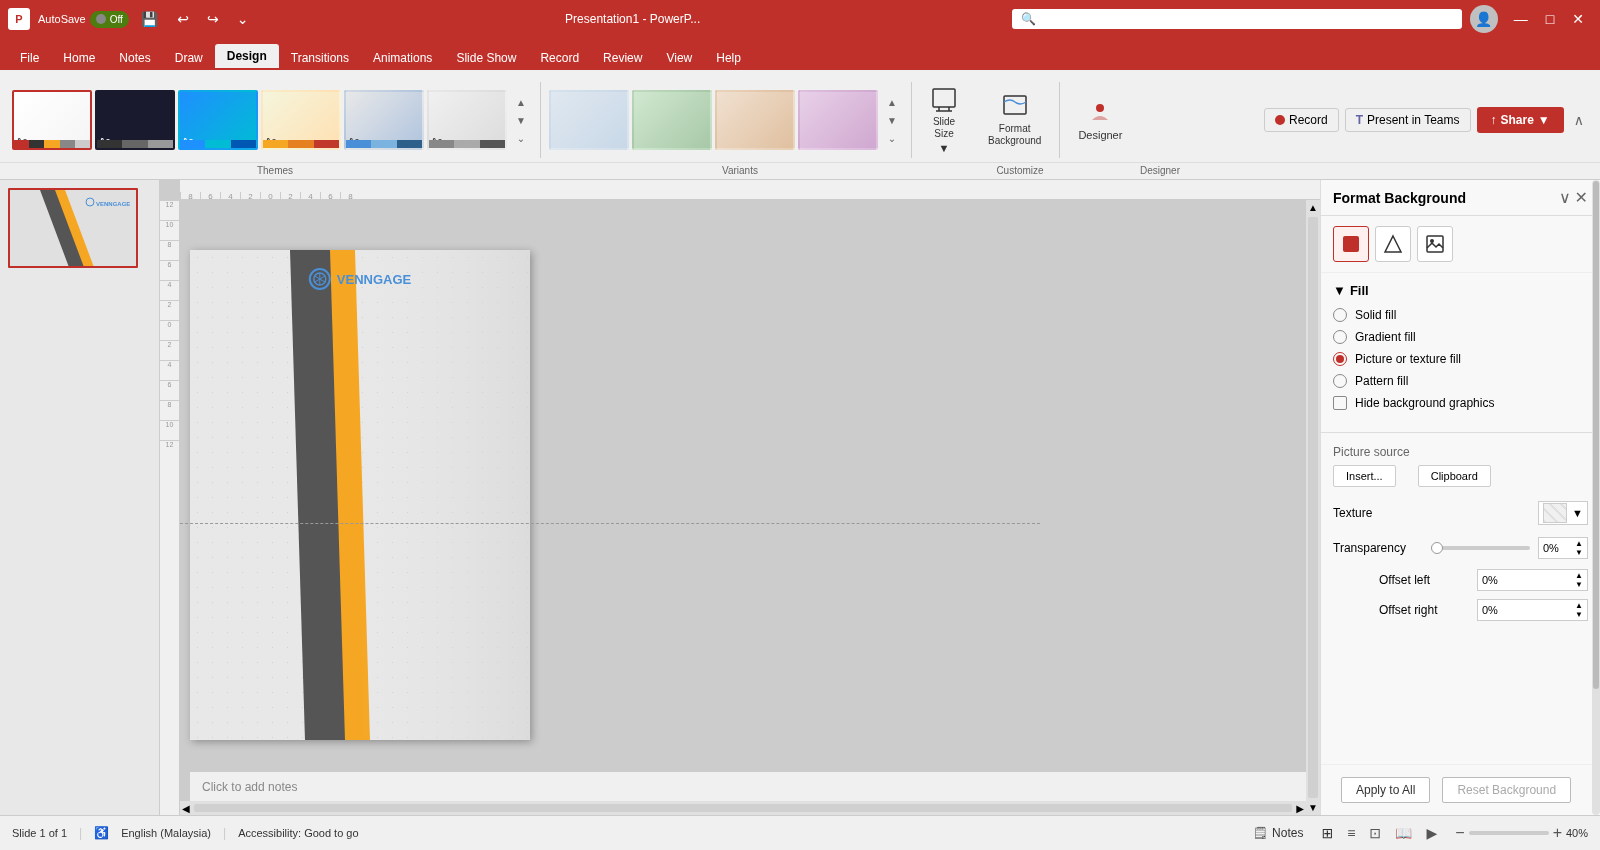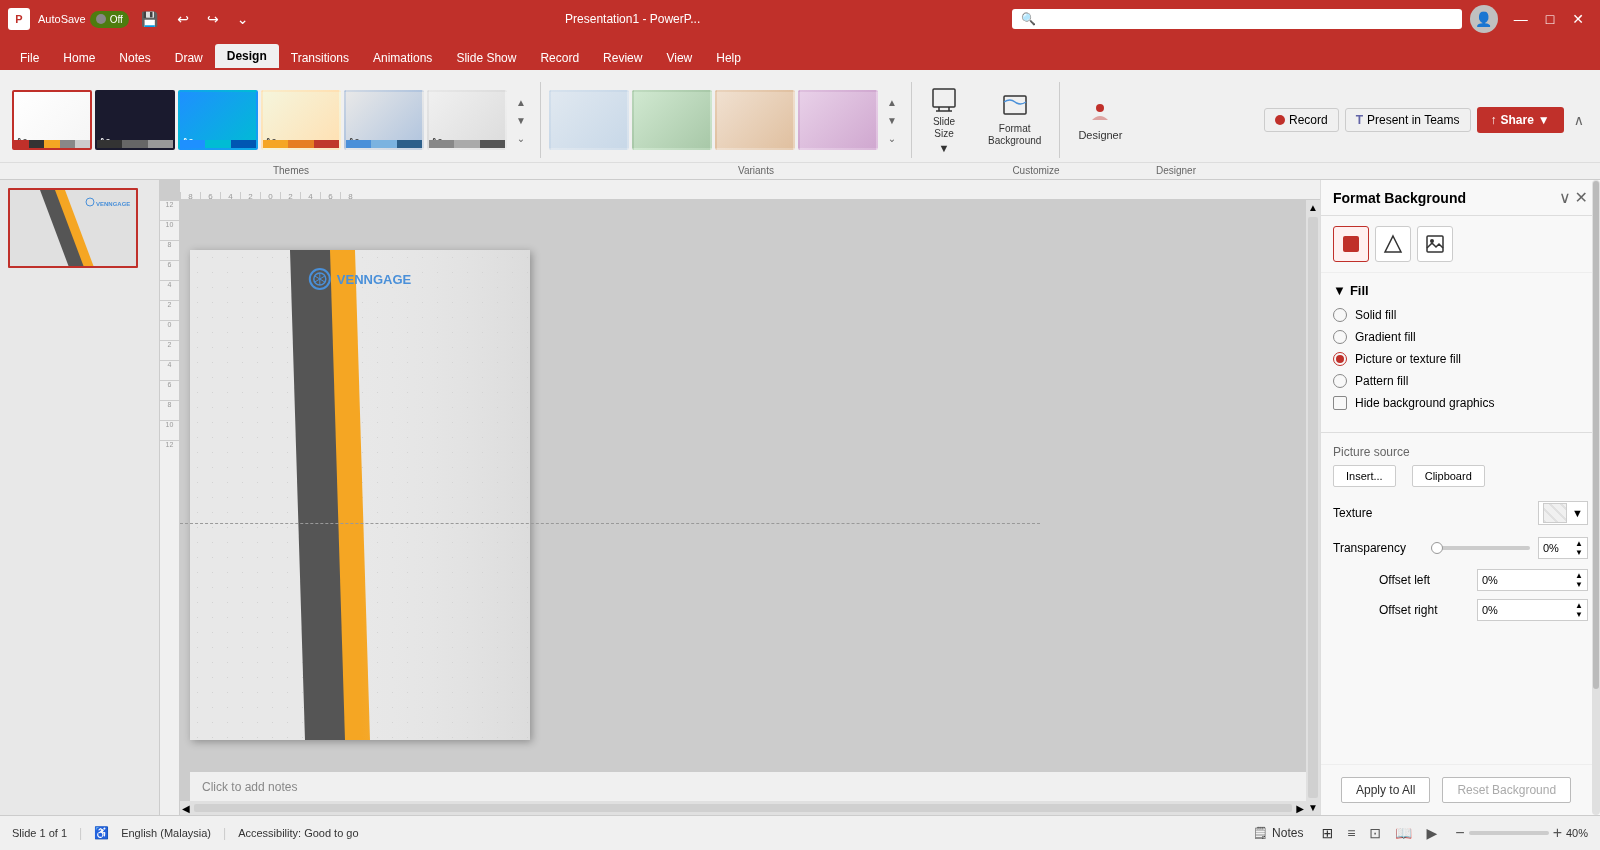--- a/index.html
+++ b/index.html
@@ -304,21 +304,21 @@
     .radio-circle.checked { border-color: #c0302a; }
     .radio-inner { width: 8px; height: 8px; background: #c0302a; border-radius: 50%; }
     .checkbox-sq {
       width: 14px; height: 14px;
       border: 1px solid #888; border-radius: 2px;
       display: flex; align-items: center; justify-content: center;
     }
 
     .picture-source-section { padding: 8px 12px; }
     .picture-source-title { font-size: 12px; color: #666; margin-bottom: 6px; }
-    .picture-source-btns { display: flex; gap: 16px; }
+    .picture-source-btns { display: flex; gap: 22px; }
     .ps-btn {
       padding: 4px 12px; border: 1px solid #ccc; background: #fff;
       border-radius: 2px; cursor: pointer; font-size: 11px;
     }
 
     .texture-row {
       display: flex; align-items: center; justify-content: space-between;
       padding: 6px 12px;
     }
     .texture-label { font-size: 12px; }
@@ -608,21 +608,21 @@
         </button>
         <button class="share-btn">
           <span>↑</span>
           <span>Share</span>
           <span>▼</span>
         </button>
         <button class="collapse-btn">∧</button>
       </div>
     </div>
 
-    <div style="display:flex; padding: 0 16px; border-top: 1px solid #ddd;">
+    <div style="display:flex; padding: 0 0; border-top: 1px solid #ddd;">
       <div style="width: 550px; text-align: center; font-size: 10px; color: #666; padding-top: 2px;">Themes</div>
       <div style="width: 380px; text-align: center; font-size: 10px; color: #666; padding-top: 2px;">Variants</div>
       <div style="width: 180px; text-align: center; font-size: 10px; color: #666; padding-top: 2px;">Customize</div>
       <div style="width: 100px; text-align: center; font-size: 10px; color: #666; padding-top: 2px;">Designer</div>
     </div>
   </div>
 </div>
 
 <div id="main">
 

